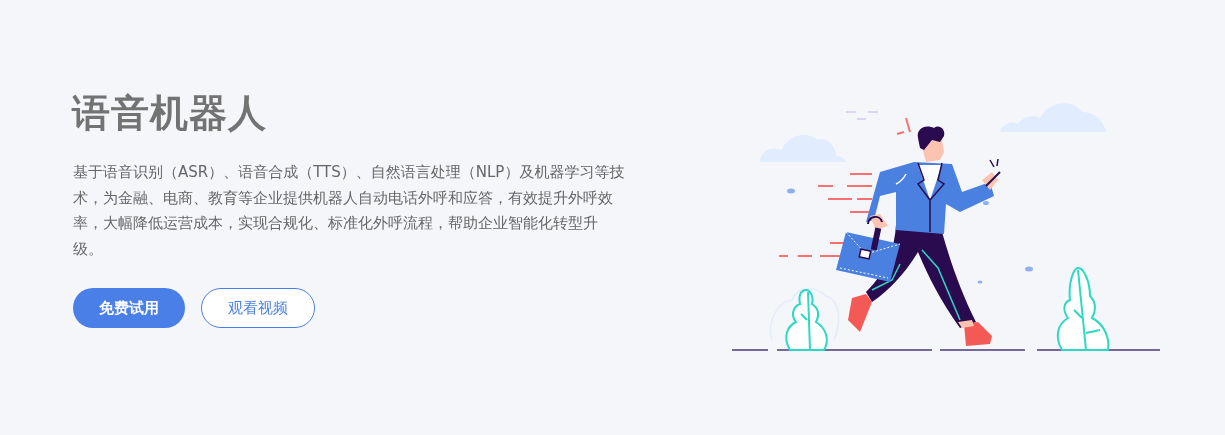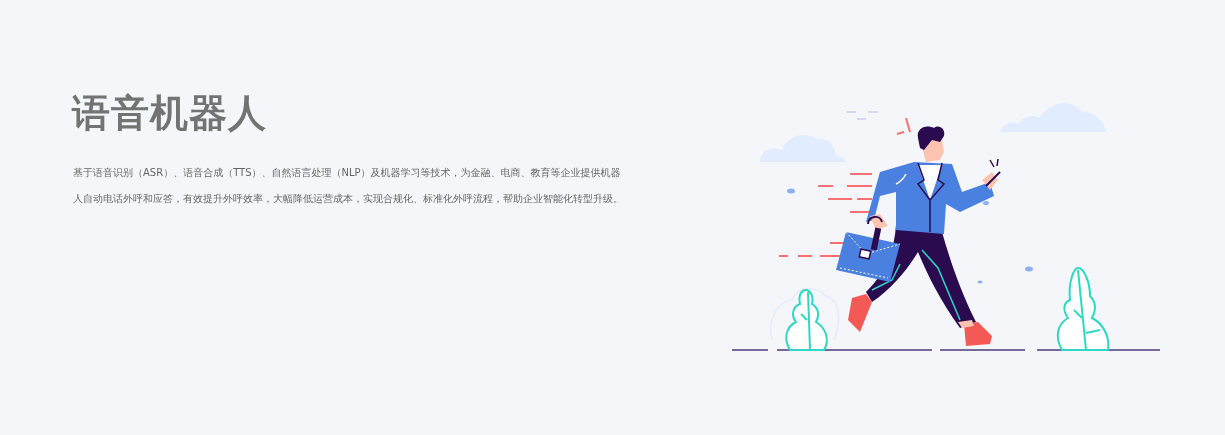--- a/index.html
+++ b/index.html
@@ -10,21 +10,21 @@
     position: relative;
   }
   .hero { position: absolute; left: 0; top: 0; width: 1225px; height: 435px; }
   .title {
     position: absolute; left: 72px; top: 90px;
     font-size: 38px; font-weight: bold; color: #737373; letter-spacing: 1px;
     line-height: 46px;
   }
   .desc {
     position: absolute; left: 73px; top: 160px; width: 552px;
-    font-size: 10px; line-height: 25.5px; color: #666666;
+    font-size: 15px; line-height: 25.5px; color: #666666;
   }
   .btn {
     position: absolute; top: 288px; height: 40px; border-radius: 20px;
     font-size: 15px; display: flex; align-items: center; justify-content: center;
     cursor: pointer;
   }
   .btn-primary {
     left: 73px; width: 112px; background: #4b7fe8; color: #ffffff; font-weight: bold;
   }
   .btn-outline {
@@ -33,20 +33,22 @@
   }
   .illustration { position: absolute; left: 720px; top: 80px; width: 460px; height: 290px; }
 </style>
 </head>
 <body>
 
 <div class="hero">
   <h1 class="title">语音机器人</h1>
   <p class="desc">基于语音识别（ASR）、语音合成（TTS）、自然语言处理（NLP）及机器学习等技术，为金融、电商、教育等企业提供机器人自动电话外呼和应答，有效提升外呼效率，大幅降低运营成本，实现合规化、标准化外呼流程，帮助企业智能化转型升级。</p>
 
+  <div class="btn btn-primary">免费试用</div>
+  <div class="btn btn-outline">观看视频</div>
 
   <svg class="illustration" viewBox="720 80 460 290" xmlns="http://www.w3.org/2000/svg">
 
     <g fill="#e1edff">
       <path d="M760 162 C760 150 772 146 782 150 C786 136 806 130 818 140 C826 136 836 146 836 156 C842 156 846 160 846 162 Z"></path>
       <path d="M1000 132 C1002 124 1012 120 1018 124 C1024 116 1034 114 1040 118 C1046 104 1070 96 1082 112 C1094 112 1104 120 1106 132 Z"></path>
     </g>
 
     <g stroke="#d5c8f0" stroke-width="1.5">
       <line x1="846" y1="112" x2="856" y2="112"></line>

